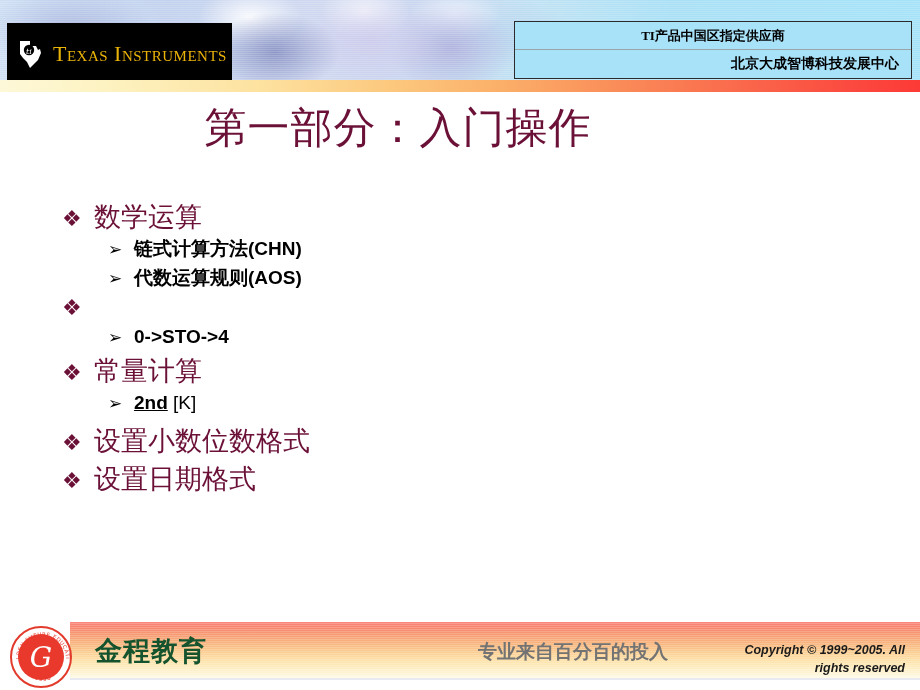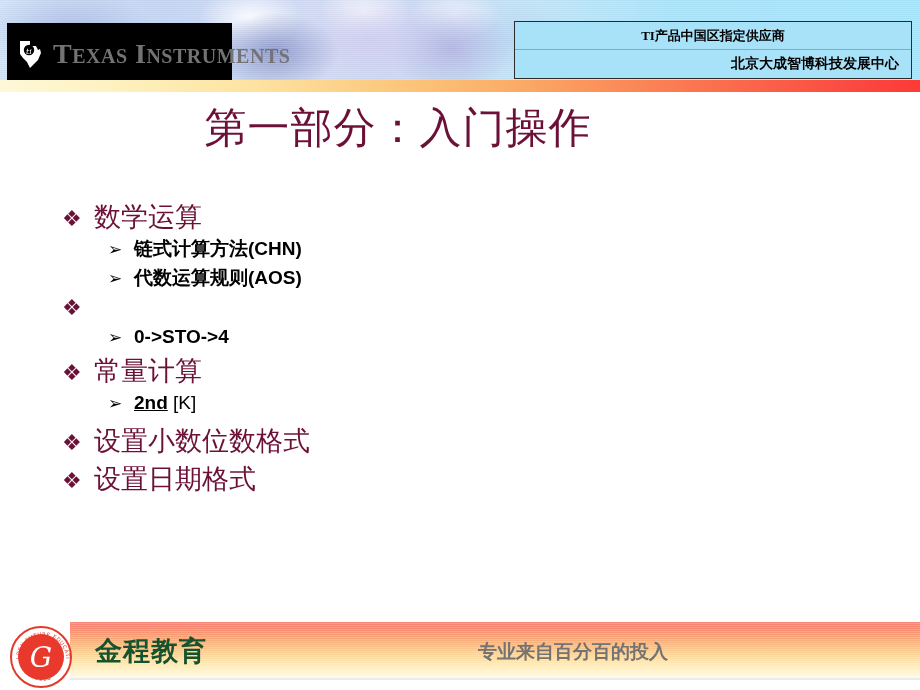--- a/index.html
+++ b/index.html
@@ -56,27 +56,26 @@
     box-sizing: border-box;
     z-index: 4;
   }
   .ti-mark {
     width: 26px; height: 32px;
     flex: 0 0 auto;
     margin-right: 10px;
     position: relative;
   }
   .ti-wordmark {
-    color: #737373;
+    color: #eab308;
     font-family: "Liberation Serif", serif;
-    font-size: 28px;
+    font-size: 22px;
     letter-spacing: .5px;
     font-variant: small-caps;
     white-space: nowrap;
-    font-weight: bold;
   }
 
   .supplier-box {
     position: absolute;
     left: 514px; top: 21px;
     width: 398px; height: 58px;
     background: #a8e2f8;
     border: 1.5px solid #2b2b2b;
     box-sizing: border-box;
     z-index: 5;
@@ -360,13 +359,17 @@
         <textPath href="#arcTop" startOffset="50%" text-anchor="middle">GOLDEN FUTURE EDUCATION</textPath>
       </text>
       <text font-family="DejaVu Sans, sans-serif" font-size="6" fill="#e8392c" letter-spacing="0.6">
         <textPath href="#arcBot" startOffset="50%" text-anchor="middle">· 1998 ·</textPath>
       </text>
     </svg>
   </div>
 
   <div class="footer-brand">金程教育</div>
   <div class="footer-slogan">专业来自百分百的投入</div>
+  <div class="footer-copyright">
+    <span>Copyright © 1999~2005. All</span><br>
+    <span>rights reserved</span>
+  </div>
 </div>
 
 </body></html>

